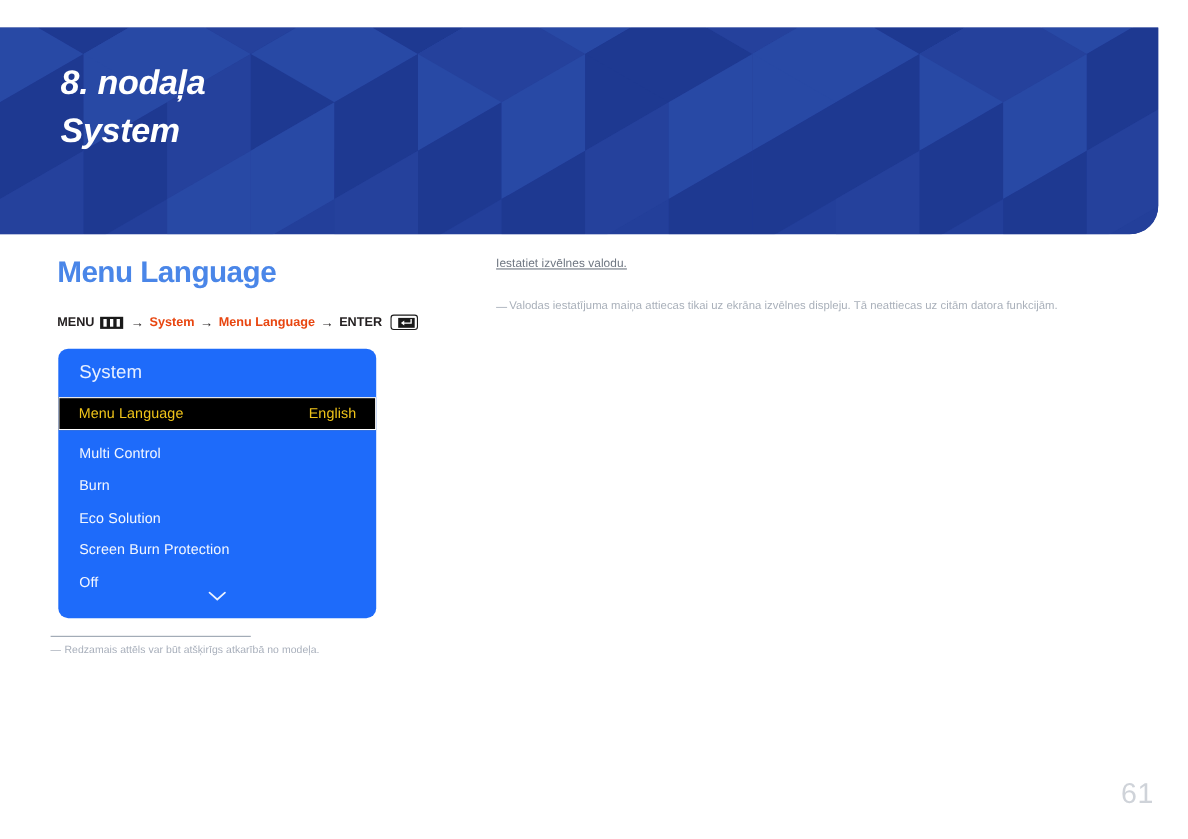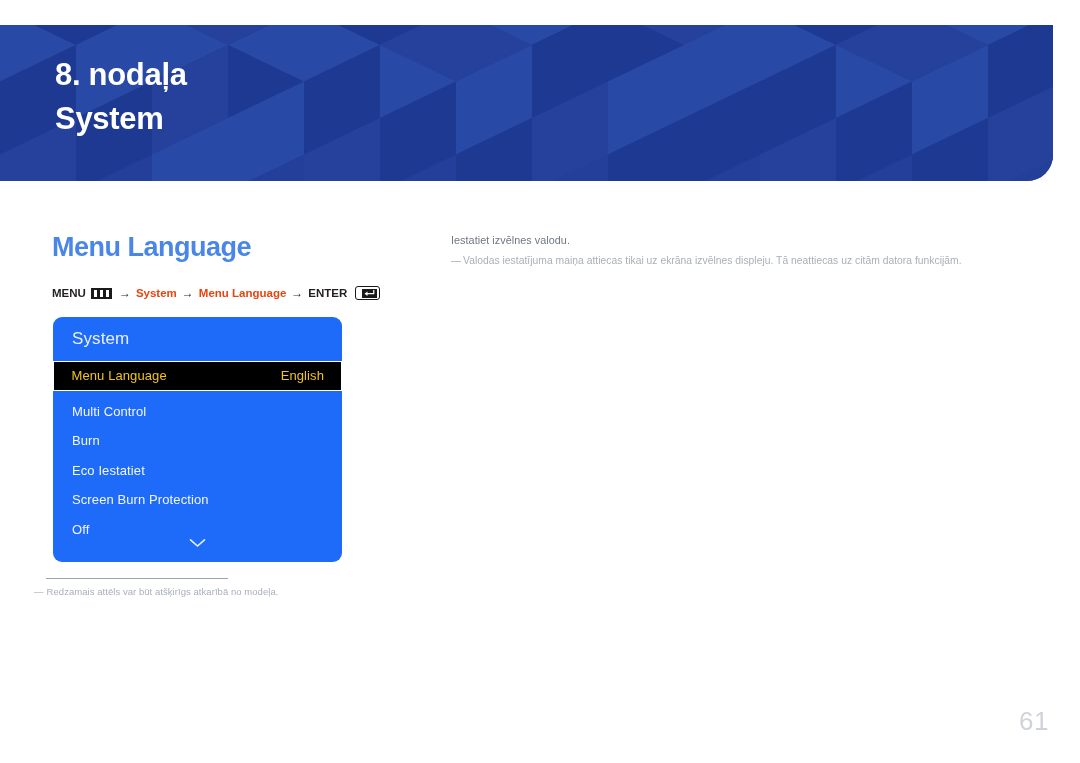--- a/index.html
+++ b/index.html
@@ -14,24 +14,25 @@
     overflow: hidden;
     position: relative;
   }
 
   
   .banner {
     position: absolute;
     left: 0;
     top: 25px;
     width: 1053px;
-    height: 156px;
+    height: 188px;
     background: #233f9a;
     border-bottom-right-radius: 26px;
     overflow: hidden;
+    font-style: italic;
   }
   .banner-pattern {
     position: absolute;
     inset: 0;
     width: 100%;
     height: 100%;
   }
   .banner-text {
     position: absolute;
     left: 55px;
@@ -197,43 +198,44 @@
   .osd-footnote-rule {
     position: absolute;
     left: 46px;
     top: 578px;
     width: 182px;
     height: 1px;
     background: #9aa3b0;
   }
   .osd-footnote {
     position: absolute;
-    left: 34px;
+    left: 46px;
     top: 586px;
     font-size: 9.5px;
     color: #a8afbb;
     white-space: nowrap;
     letter-spacing: 0.05px;
     text-align: right;
   }
   .osd-footnote .dash { margin-right: 3px; }
 
   
   .desc {
     position: absolute;
     left: 451px;
     top: 234px;
     width: 580px;
   }
   .desc-main {
     font-size: 10.8px;
     color: #6f7782;
     letter-spacing: 0.05px;
-    margin-bottom: 9px;
+    margin-bottom: 27px;
     white-space: nowrap;
+    text-decoration: underline;
   }
   .desc-note {
     font-size: 10.3px;
     color: #a9b0ba;
     letter-spacing: 0.03px;
     white-space: nowrap;
     display: flex;
     align-items: flex-start;
   }
   .desc-note .em {
@@ -363,21 +365,21 @@
       <span class="lbl">Multi Control</span>
       <span class="val"></span>
     </div>
 
     <div class="osd-row">
       <span class="lbl">Burn</span>
       <span class="val"></span>
     </div>
 
     <div class="osd-row">
-      <span class="lbl">Eco Iestatiet</span>
+      <span class="lbl">Eco Solution</span>
       <span class="val"></span>
     </div>
 
     <div class="osd-row">
       <span class="lbl">Screen Burn Protection</span>
       <span class="val"></span>
     </div>
 
     <div class="osd-row">
       <span class="val">Off</span>

